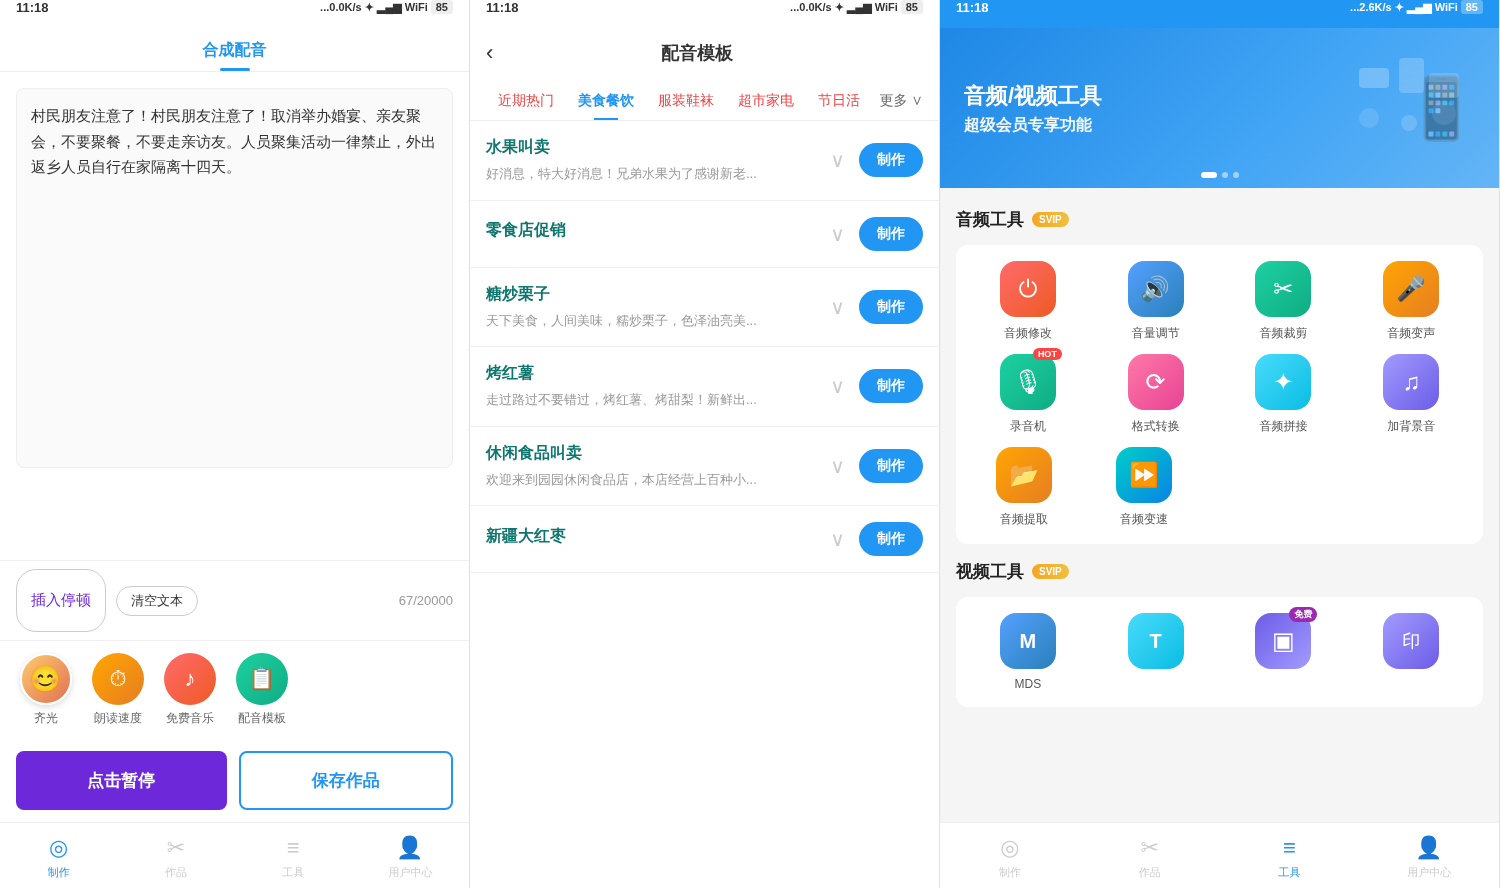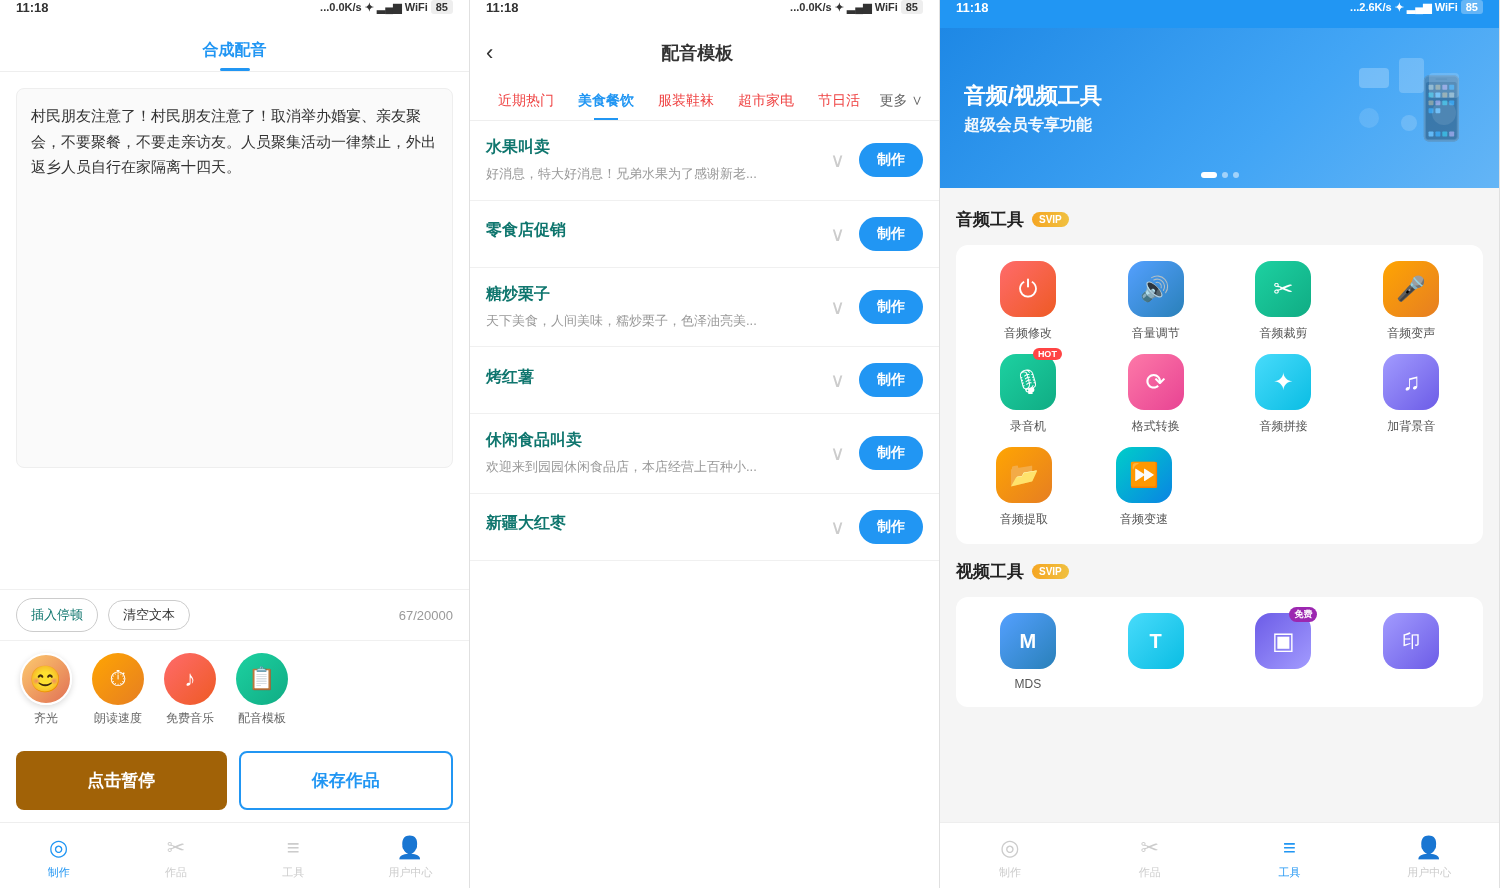--- a/index.html
+++ b/index.html
@@ -95,23 +95,23 @@
       display: flex;
       align-items: center;
       padding: 8px 16px;
       background: #fff;
       border-top: 1px solid #f0f0f0;
       flex-shrink: 0;
     }
     .text-toolbar .btn-insert {
       border: 1px solid #ccc;
       border-radius: 20px;
-      padding: 7px 14px;
-      font-size: 13px;
-      color: #0f766e;
+      padding: 21px 14px;
+      font-size: 15px;
+      color: #6d28d9;
       background: #fff;
       cursor: pointer;
       margin-right: 10px;
     }
     .text-toolbar .btn-clear {
       border: 1px solid #ccc;
       border-radius: 20px;
       padding: 5px 14px;
       font-size: 13px;
       color: #333;
@@ -157,21 +157,21 @@
 
     .action-bar {
       display: flex;
       gap: 12px;
       padding: 12px 16px;
       background: #fff;
       flex-shrink: 0;
     }
     .btn-pause {
       flex: 1;
-      background: #a16207;
+      background: #6d28d9;
       color: #fff;
       border: none;
       border-radius: 8px;
       padding: 16px;
       font-size: 17px;
       font-weight: 600;
       cursor: pointer;
     }
     .btn-save {
       flex: 1;
@@ -615,20 +615,21 @@
       <div class="template-info">
         <div class="template-title">糖炒栗子</div>
         <div class="template-desc">天下美食，人间美味，糯炒栗子，色泽油亮美...</div>
       </div>
       <span class="template-expand">∨</span>
       <button class="btn-make">制作</button>
     </div>
     <div class="template-item">
       <div class="template-info">
         <div class="template-title">烤红薯</div>
+        <div class="template-desc">走过路过不要错过，烤红薯、烤甜梨！新鲜出...</div>
       </div>
       <span class="template-expand">∨</span>
       <button class="btn-make">制作</button>
     </div>
     <div class="template-item">
       <div class="template-info">
         <div class="template-title">休闲食品叫卖</div>
         <div class="template-desc">欢迎来到园园休闲食品店，本店经营上百种小...</div>
       </div>
       <span class="template-expand">∨</span>

